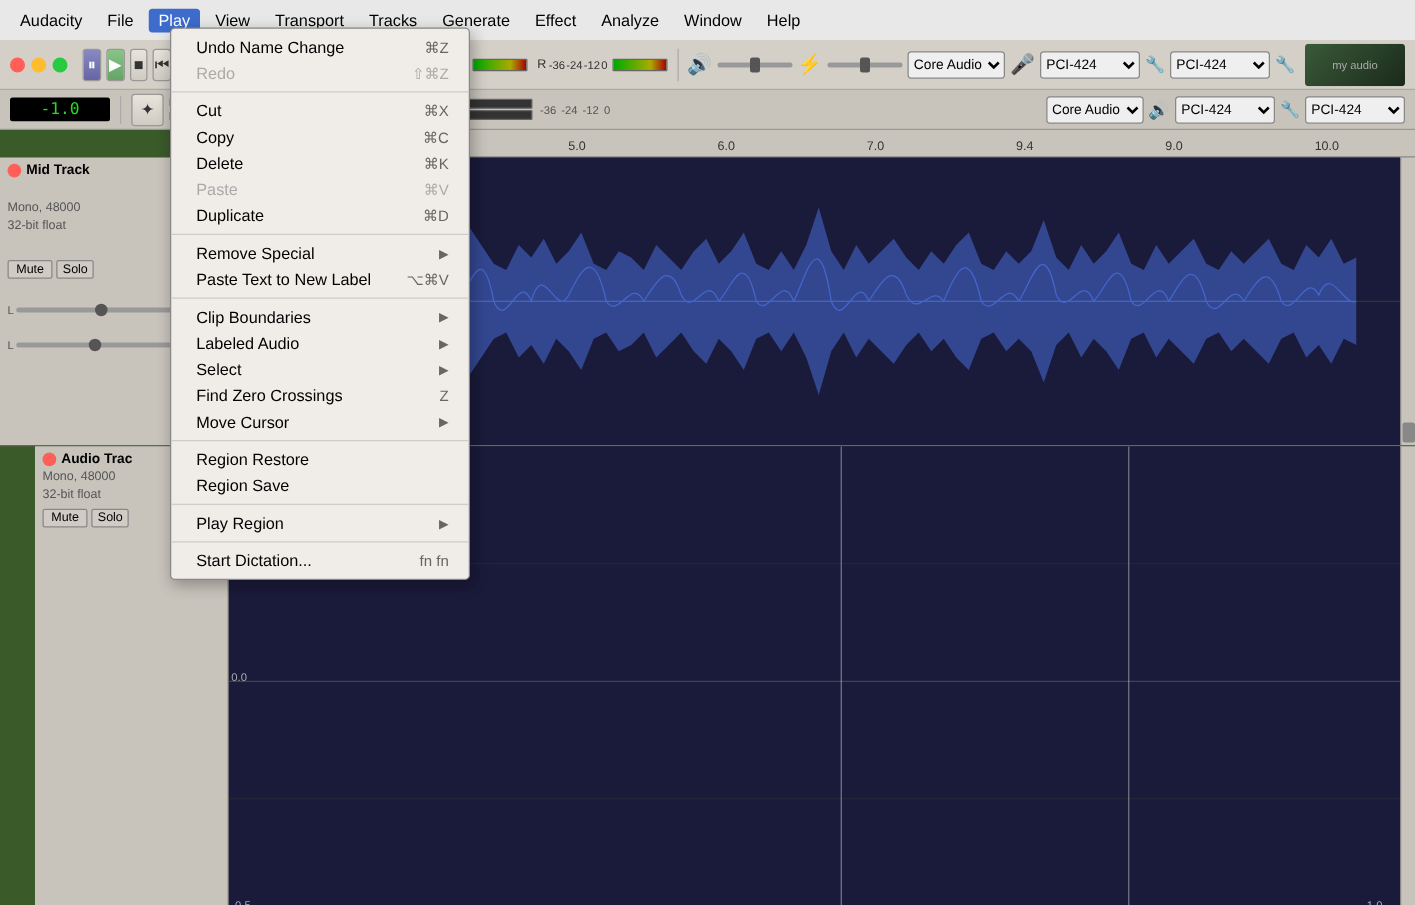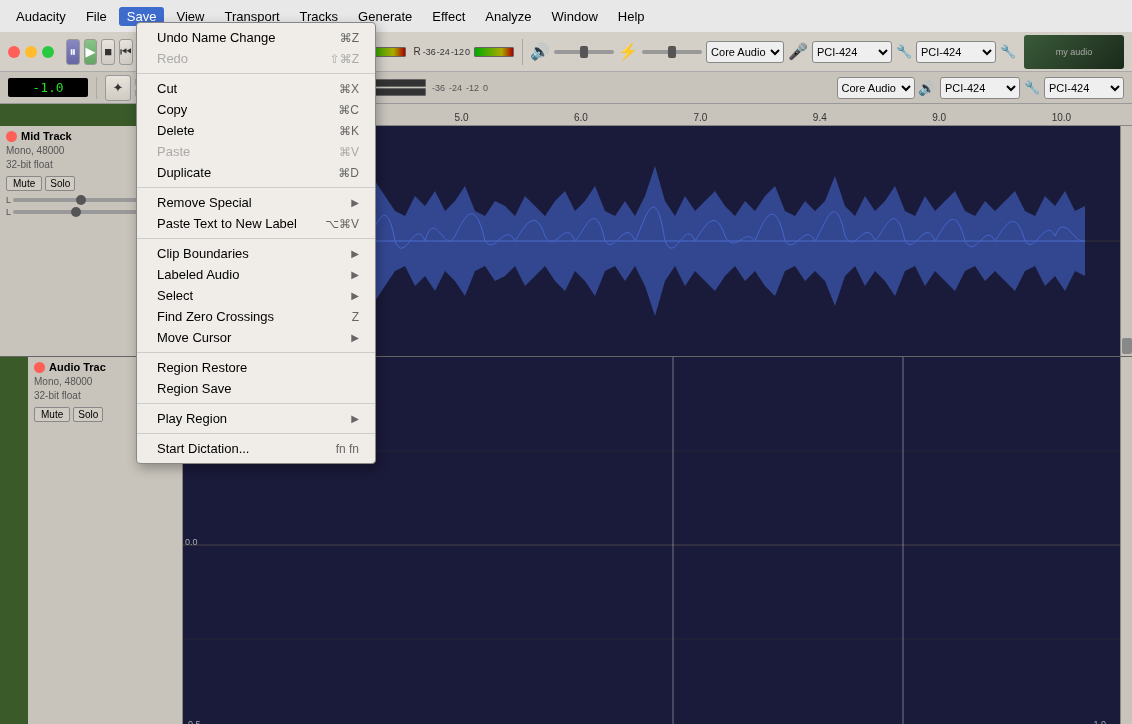--- a/index.html
+++ b/index.html
@@ -138,21 +138,21 @@
       background: linear-gradient(to bottom, #8888c4, #6666a4);
       color: #fff;
     }
   </style>
 </head>
 <body>
 
 <div class="menubar">
   <span class="menubar-item">Audacity</span>
   <span class="menubar-item">File</span>
-  <span class="menubar-item active">Save</span>
+  <span class="menubar-item active">Play</span>
   <span class="menubar-item">View</span>
   <span class="menubar-item">Transport</span>
   <span class="menubar-item">Tracks</span>
   <span class="menubar-item">Generate</span>
   <span class="menubar-item">Effect</span>
   <span class="menubar-item">Analyze</span>
   <span class="menubar-item">Window</span>
   <span class="menubar-item">Help</span>
 </div>
 
@@ -226,21 +226,21 @@
       <span style="font-size:16px;">🎤</span>
       <select style="height:22px;font-size:11px;border:1px solid #888;border-radius:3px;min-width:80px;">
         <option>PCI-424</option>
       </select>
       <div style="width:16px;height:16px;display:flex;align-items:center;justify-content:center;">🔧</div>
       <select style="height:22px;font-size:11px;border:1px solid #888;border-radius:3px;min-width:80px;">
         <option>PCI-424</option>
       </select>
       <div style="width:16px;height:16px;display:flex;align-items:center;justify-content:center;">🔧</div>
 
-      <div style="width:100px;height:34px;background:#2a3a2a;border-radius:3px;overflow:hidden;margin-left:4px;">
+      <div style="width:80px;height:34px;background:#2a3a2a;border-radius:3px;overflow:hidden;margin-left:4px;">
         <div style="height:100%;background:linear-gradient(135deg,#3a5a3a,#1a2a1a);display:flex;align-items:center;justify-content:center;">
           <span style="color:#aaa;font-size:9px;">my audio</span>
         </div>
       </div>
     </div>
   </div>
 
   <div style="display:flex;align-items:center;background:#c8c4bc;height:32px;padding:0 8px;gap:4px;border-bottom:1px solid #999;">
     <div style="background:#000;color:#22dd22;font-family:monospace;font-size:13px;padding:2px 8px;border-radius:2px;min-width:80px;text-align:center;">-1.0</div>
     <div style="width:1px;height:22px;background:#aaa;margin:0 4px;"></div>
@@ -315,21 +315,21 @@
             <span>7.0</span>
             <span>9.4</span>
             <span>9.0</span>
             <span>10.0</span>
           </div>
         </div>
       </div>
 
       <div style="display:flex;border-bottom:1px solid #666;flex-shrink:0;">
 
-        <div style="width:155px;flex-shrink:0;background:#c8c4bc;border-right:1px solid #888;padding:4px 6px;display:flex;flex-direction:column;gap:2px;">
+        <div style="width:155px;flex-shrink:0;background:#c8c4bc;border-right:1px solid #888;padding:4px 6px;display:flex;flex-direction:column;gap:18px;">
           <div style="display:flex;align-items:center;gap:4px;">
             <div style="width:11px;height:11px;background:#ff5f57;border-radius:50%;cursor:pointer;flex-shrink:0;"></div>
             <span style="font-size:11px;font-weight:bold;color:#000;">Mid Track</span>
           </div>
           <div style="font-size:10px;color:#555;line-height:1.4;">
             <div>Mono, 48000</div>
             <div>32-bit float</div>
           </div>
           <div style="display:flex;gap:3px;margin-top:2px;">
             <button style="padding:1px 6px;background:#d0ccc4;border:1px solid #888;border-radius:2px;font-size:10px;cursor:pointer;">Mute</button>

